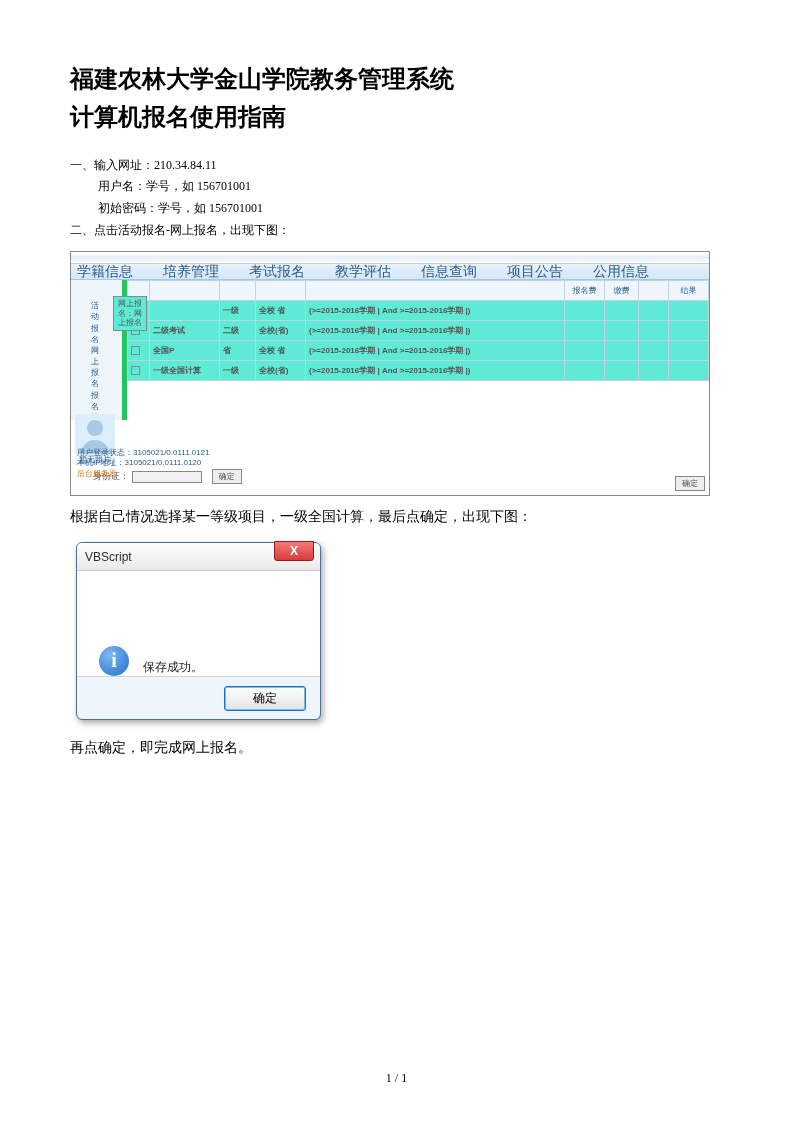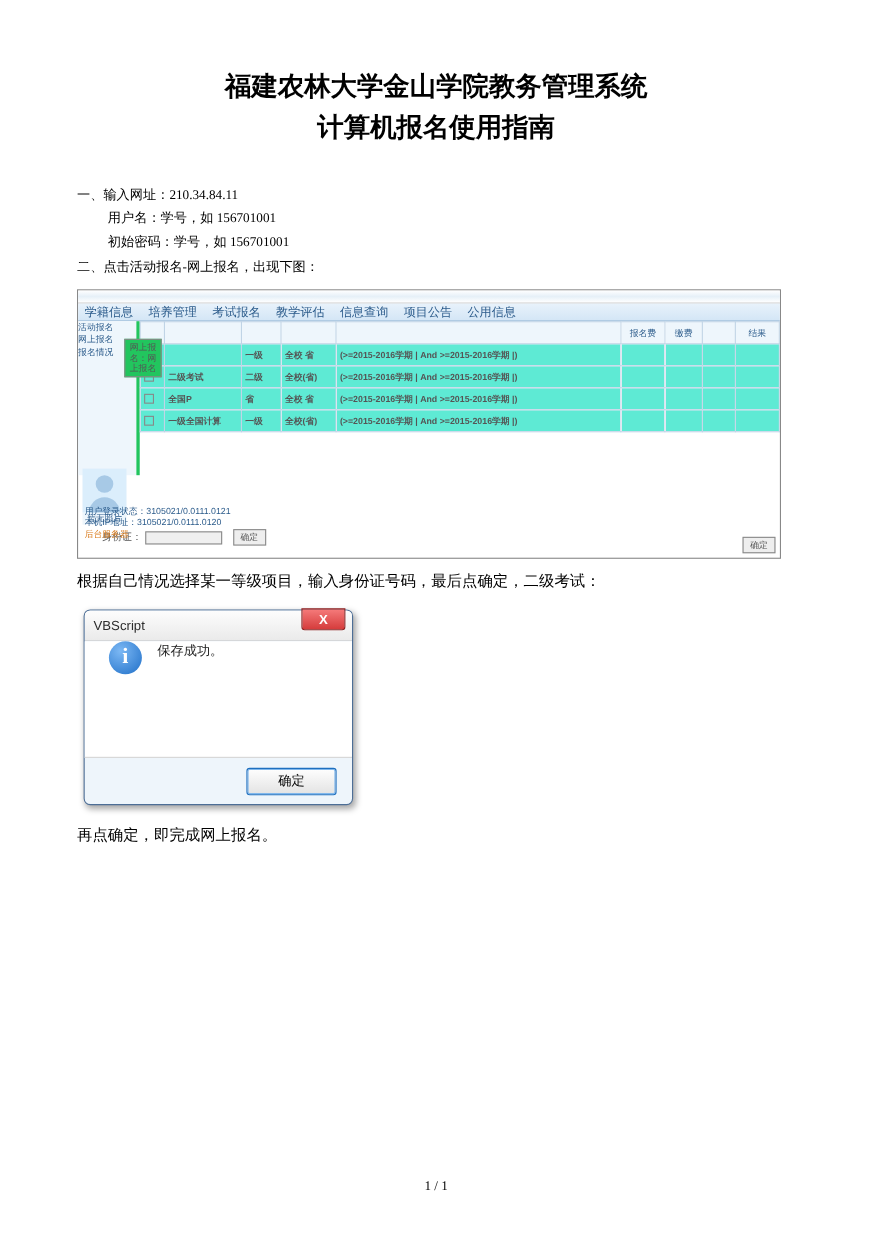--- a/index.html
+++ b/index.html
@@ -6,41 +6,41 @@
   body {
     font-family: "SimSun", "宋体", serif;
     font-size: 14px;
     color: #000;
     background: #fff;
     width: 793px;
     height: 1122px;
     position: relative;
     padding: 60px 70px 0 70px;
   }
-  .title { text-align: center; font-family: "SimHei", "黑体", sans-serif; font-weight: bold; font-size: 24px; line-height: 1.6; margin-bottom: 30px; }
+  .title { font-family: "SimHei", "黑体", sans-serif; font-weight: bold; font-size: 24px; line-height: 1.6; margin-bottom: 18px; }
   .instr { font-size: 12px; line-height: 1.8; }
   .indent { padding-left: 28px; }
 
   
   .shot1 {
     margin-top: 10px;
     width: 640px;
     height: 245px;
     border: 1px solid #888;
     position: relative;
     font-family: Arial, "Microsoft YaHei", sans-serif;
     font-size: 9px;
     color: #555;
     background: #fff;
     overflow: hidden;
   }
   .titlebar { height:12px; background:linear-gradient(#fff,#e6f0f8,#fff); border-bottom:1px solid #ccc; }
-  .menubar { height:16px; background:linear-gradient(#e8f2fb,#d4e6f6); border-bottom:1px solid #a8c6e0; display:flex; align-items:center; gap:14px; padding:0 6px; color:#2a5a8a; font-size:11px; }
-  .sidebar { position:absolute; top:28px; left:0; width:56px; height:140px; background:#eef6fc; border-right:3px solid #22c55e; font-size:8px; color:#2a5a8a; padding:0; line-height:1.4; }
-  .tooltip { position:absolute; top:44px; left:42px; background:#22c55e; border:1px solid #888; font-size:8px; padding:2px 4px; line-height:1.2; z-index:5; }
+  .menubar { height:16px; background:linear-gradient(#e8f2fb,#d4e6f6); border-bottom:1px solid #a8c6e0; display:flex; align-items:center; gap:30px; padding:0 6px; color:#2a5a8a; font-size:14px; }
+  .sidebar { position:absolute; top:28px; left:0; width:56px; height:140px; background:#eef6fc; border-right:5px solid #22c55e; font-size:8px; color:#2a5a8a; padding:20px; line-height:1.4; }
+  .tooltip { position:absolute; top:44px; left:42px; background:#5eead4; border:1px solid #888; font-size:8px; padding:2px 4px; line-height:1.2; z-index:5; }
   .tablewrap { position:absolute; top:28px; left:56px; right:0; }
   .tbl { width:100%; border-collapse:collapse; table-layout:fixed; }
   .tbl th, .tbl td { border:1px solid #c0d4e6; height:20px; padding:0 3px; font-size:8px; color:#555; overflow:hidden; white-space:nowrap; background:#5eead4;font-weight:bold; }
   .tbl th { background:#eef6fc; font-weight:normal; color:#2a5a8a;text-align:center; }
   .cb { display:inline-block; width:9px; height:9px; border:1px solid #888; vertical-align:middle; }
   .userbox { position:absolute; top:162px; left:4px; width:640px; }
   .avatar { width:40px; height:40px; background:#dbeefc; display:inline-block; vertical-align:top; position:relative; }
   .avatar::before { content:""; position:absolute; top:6px; left:12px; width:16px; height:16px; border-radius:50%; background:#a7c9e6; }
   .avatar::after { content:""; position:absolute; bottom:0; left:6px; width:28px; height:14px; border-radius:14px 14px 0 0; background:#a7c9e6; }
   .avatar-label { display:block; text-align:center; font-size:8px; color:#2a5a8a; background:#eef6fc; width:40px; }
@@ -64,21 +64,21 @@
   }
   .dlg {
     position:absolute; top:8px; left:6px; width:245px; height:178px;
     border:1px solid #4d6e96; border-radius:6px;
     background:#eef5fb;
     box-shadow: 2px 3px 6px rgba(0,0,0,0.35);
   }
   .dlg-title { height:28px; background:linear-gradient(#fdfdfd,#eaeaea); border-bottom:1px solid #c6c6c6; border-radius:5px 5px 0 0; display:flex; align-items:center; padding:0 8px; font-size:12px; color:#2c2c2c; position:relative; }
   .xbtn { position:absolute; top:-2px; right:6px; width:40px; height:20px;
     background: linear-gradient(#f57a7a,#d53c3c); border:1px solid #8e2020; border-radius:0 0 3px 3px; display:flex; align-items:center; justify-content:center; color:#fff; font-weight:bold; font-size:12px; }
-  .dlg-body { position:absolute; top:28px; left:0; right:0; bottom:42px; display:flex; align-items:flex-start; padding-left:22px; background:#fff; border-bottom:1px solid #d4d4d4; }
+  .dlg-body { position:absolute; top:28px; left:0; right:0; bottom:42px; display:flex; align-items:flex-end; padding-left:22px; background:#fff; border-bottom:1px solid #d4d4d4; }
   .info-icon { width:30px; height:30px; border-radius:50%; background:radial-gradient(circle at 35% 30%, #7cb8f4, #1f6fc8); position:relative; margin-right:14px; flex-shrink:0; }
   .info-icon::before { content:"i"; position:absolute; top:3px; left:0; right:0; text-align:center; color:#fff; font-family:Georgia,serif; font-weight:bold; font-size:20px; }
   .dlg-msg { font-size:12px; color:#222; }
   .dlg-foot { position:absolute; bottom:0; left:0; right:0; height:42px; display:flex; align-items:center; justify-content:flex-end; padding-right:14px; }
   .okbtn { width:82px; height:25px; background:linear-gradient(#fefefe,#e3e3e3); border:1px solid #1e6fbf; border-radius:3px; font-size:12px; display:flex; align-items:center; justify-content:center; box-shadow:0 0 0 1px #7fb7ec inset; }
 
   .endtext { margin-top:10px; }
   .pager { position:absolute; bottom:36px; left:0; right:0; text-align:center; font-size:12px; font-family: "Times New Roman", serif; }
 </style>
 </head>
@@ -200,21 +200,21 @@
     </span>
   </div>
   <div class="footinfo">
     <div><span class="blue">用户登录状态：</span><span class="blue">3105021/0.0111.0121</span></div>
     <div><span class="blue">本机IP地址：</span><span class="blue">3105021/0.0111.0120</span></div>
     <div class="orange">后台服务器</div>
   </div>
   <span class="cornerbtn smbtn">确定</span>
 </div>
 
-<div class="midtext">根据自己情况选择某一等级项目，输入身份证号码，最后点确定，二级考试：</div>
+<div class="midtext">根据自己情况选择某一等级项目，一级全国计算，最后点确定，出现下图：</div>
 
 <div class="shot2">
   <div class="dlg">
     <div class="dlg-title">
       <span>VBScript</span>
       <div class="xbtn">
         <span>X</span>
       </div>
     </div>
     <div class="dlg-body">

